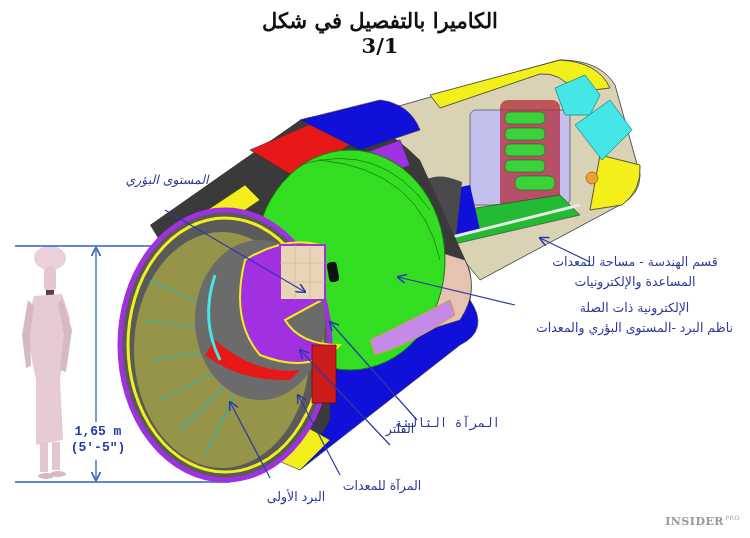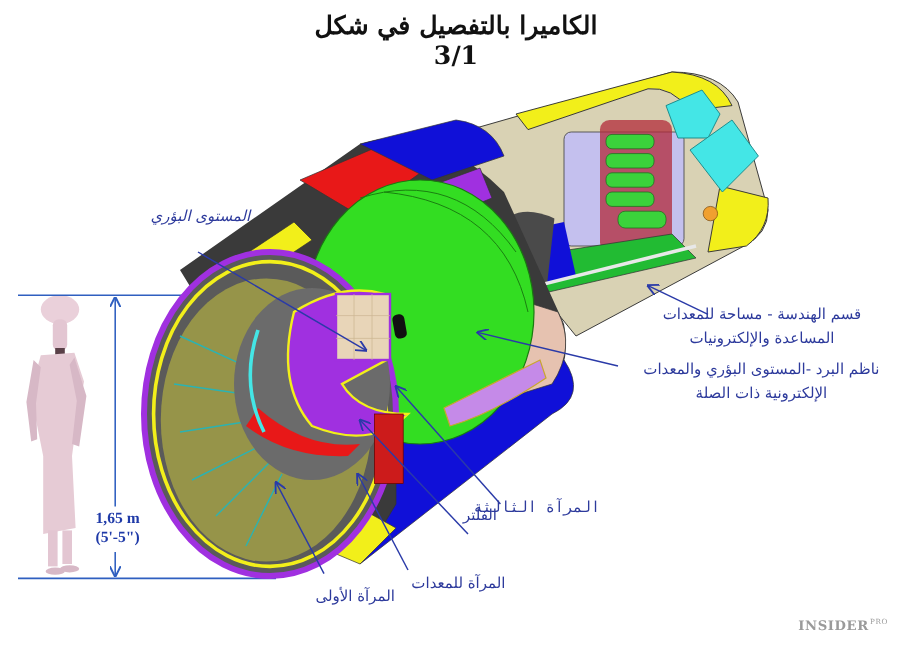--- a/index.html
+++ b/index.html
@@ -4,21 +4,21 @@
 <style>
   html, body { margin:0; padding:0; background:#ffffff; }
   body { width:750px; height:538px; position:relative; overflow:hidden;
          font-family:"DejaVu Serif", serif; }
   #stage { position:absolute; left:0; top:0; width:750px; height:538px; }
   .title { position:absolute; left:250px; top:8px; width:260px; text-align:center;
            font-family:"DejaVu Serif", serif; font-weight:bold; font-size:21px; color:#111;
            direction:rtl; }
   .lbl { position:absolute; color:#2d3a9c; font-family:"DejaVu Sans", sans-serif;
          font-size:12.5px; direction:rtl; text-align:center; line-height:20px; white-space:nowrap; }
-  .dim { position:absolute; color:#1f3aa8; font-family:Liberation Serif, serif;
+  .dim { position:absolute; color:#1f3aa8; font-family:Liberation Mono, monospace;
          font-weight:bold; font-size:13px; text-align:center; line-height:16px; }
   .wm { position:absolute; right:10px; bottom:10px; color:#9a9a9a;
         font-family:"DejaVu Serif", serif; font-weight:bold; font-size:11px; letter-spacing:0.5px; }
   .wm sup { font-size:6px; font-weight:normal; margin-left:1px; }
 </style>
 </head>
 <body>
 
 <div id="stage">
 <svg width="750" height="538" viewBox="0 0 750 538" xmlns="http://www.w3.org/2000/svg">
@@ -140,27 +140,27 @@
 <div class="lbl" style="left:102px; top:170px; width:130px;font-style:italic;">
   <div>المستوى البؤري</div>
 </div>
 
 <div class="lbl" style="left:540px; top:252px; width:190px;">
   <div>قسم الهندسة - مساحة للمعدات</div>
   <div>المساعدة والإلكترونيات</div>
 </div>
 
 <div class="lbl" style="left:522px; top:298px; width:225px;">
+  <div>الإلكترونية ذات الصلة</div>
   <div>ناظم البرد -المستوى البؤري والمعدات</div>
-  <div>الإلكترونية ذات الصلة</div>
 </div>
 
 <div class="lbl" style="left:420px; top:414px; width:80px;font-family:Liberation Mono, monospace;">المرآة الثالثة</div>
 <div class="lbl" style="left:370px; top:419px; width:60px;">الفلتر</div>
 <div class="lbl" style="left:342px; top:476px; width:80px;">المرآة للمعدات</div>
-<div class="lbl" style="left:256px; top:487px; width:80px;">المرآة الأولى</div>
+<div class="lbl" style="left:256px; top:487px; width:80px;">البرد الأولى</div>
 
 <div class="dim" style="left:68px; top:424px; width:60px;">
   <div>1,65 m</div>
   <div>(5'-5")</div>
 </div>
 
 <div class="wm"><span>INSIDER</span><sup>PRO</sup></div>
 
 </body></html>

